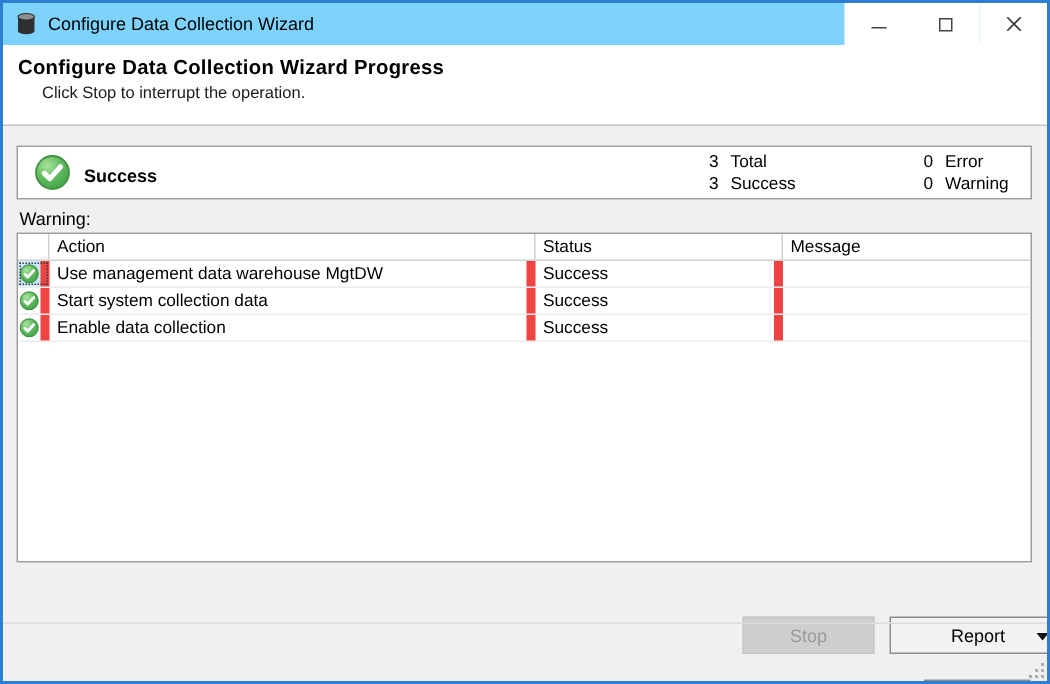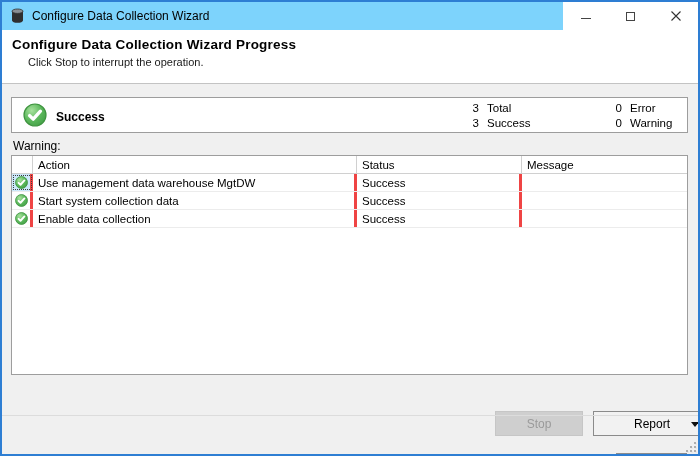--- a/index.html
+++ b/index.html
@@ -49,21 +49,21 @@
   
   .details-label { position:absolute; left:11px; top:137px; font-size:12px; }
   .grid {
     position:absolute; left:9px; top:153px; width:677px; height:220px;
     background:#ffffff; border:1px solid #9d9d9d; overflow:hidden;
   }
   .g-row { display:flex; height:18px; align-items:center; }
   .g-head { border-bottom:1px solid #d0d0d0; }
   .g-head .g-cell { border-right:1px solid #d0d0d0; font-size:11.5px; }
   .g-body .g-row { border-bottom:1px solid #ececec; }
-  .g-body .g-cell { border-right:3px solid #ef4444; }
+  .g-body .g-cell { border-right:6px solid #ef4444; }
   .g-cell { height:100%; display:flex; align-items:center; padding-left:5px; font-size:11.5px; overflow:hidden; white-space:nowrap; }
   .c-ico { width:21px; flex:0 0 21px; justify-content:center; padding-left:0; }
   .c-action { width:324px; flex:0 0 324px; }
   .c-status { width:165px; flex:0 0 165px; }
   .c-msg { flex:1 1 auto; border-right:none !important; }
   .row-check { width:13px; height:13px; display:block; }
   .c-ico.focused { background:#cbe8fa; outline:1px dotted #3c3c3c; outline-offset:-2px; }
 
   
   .btn {

